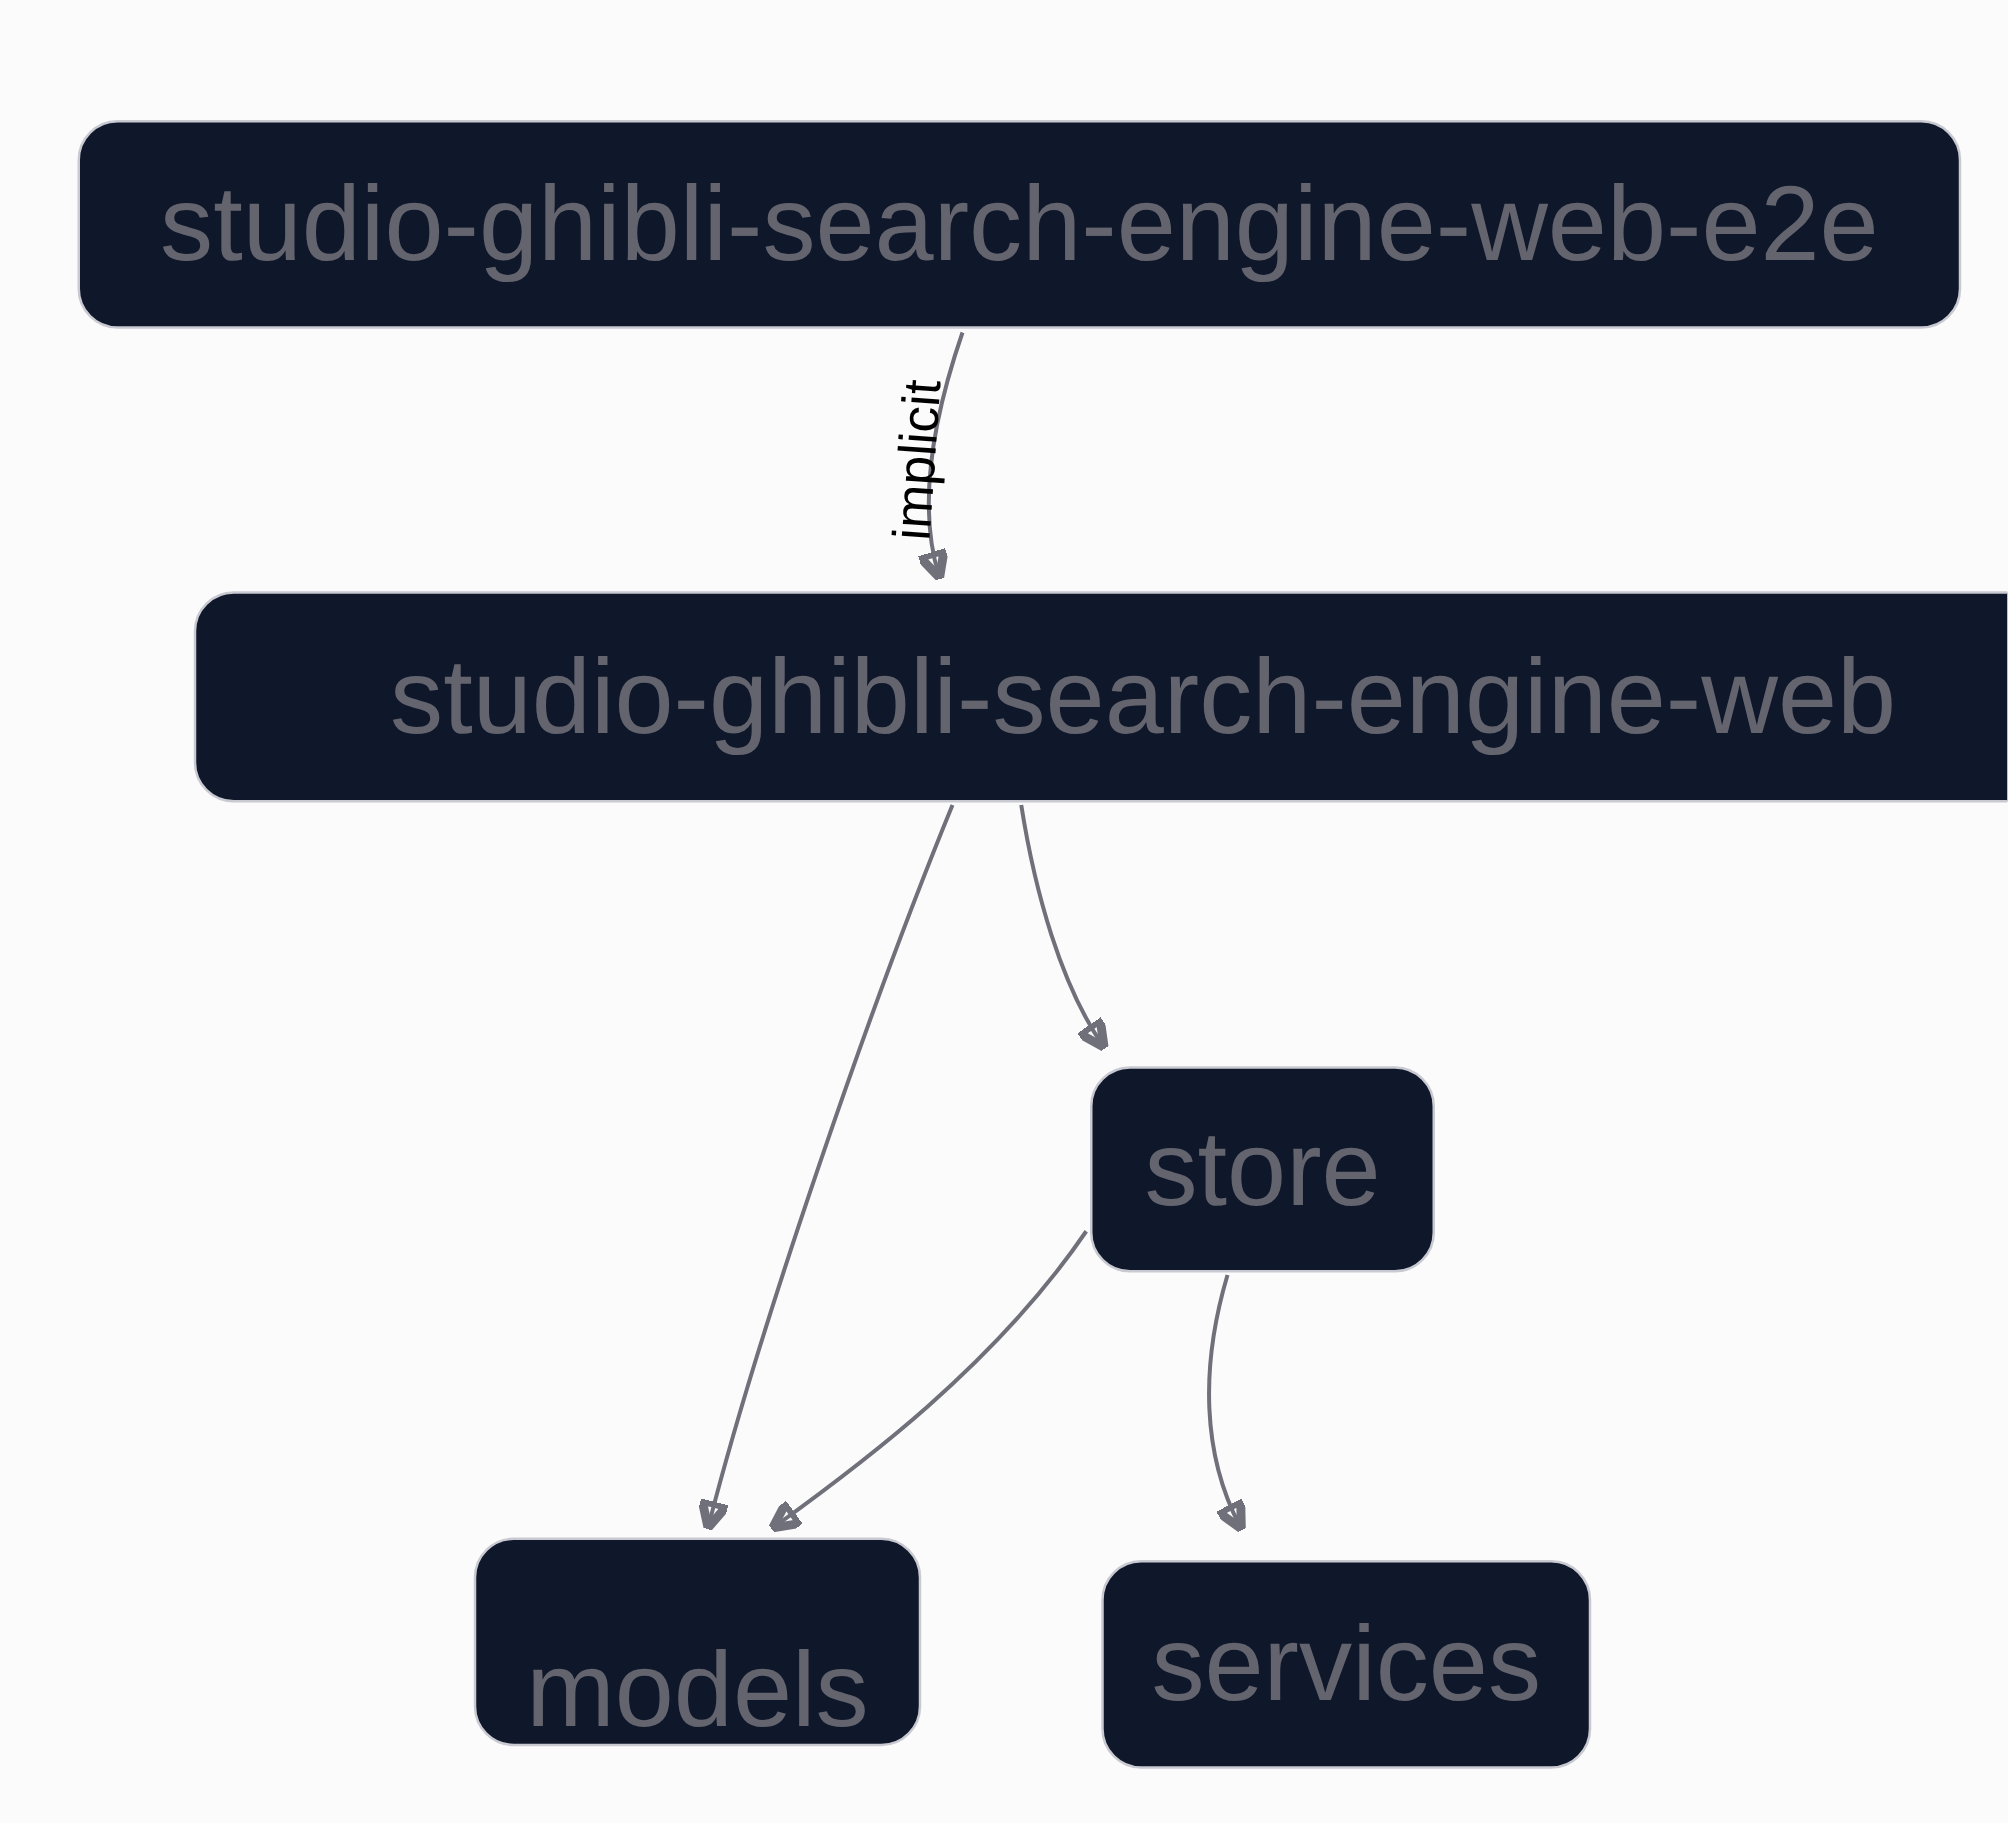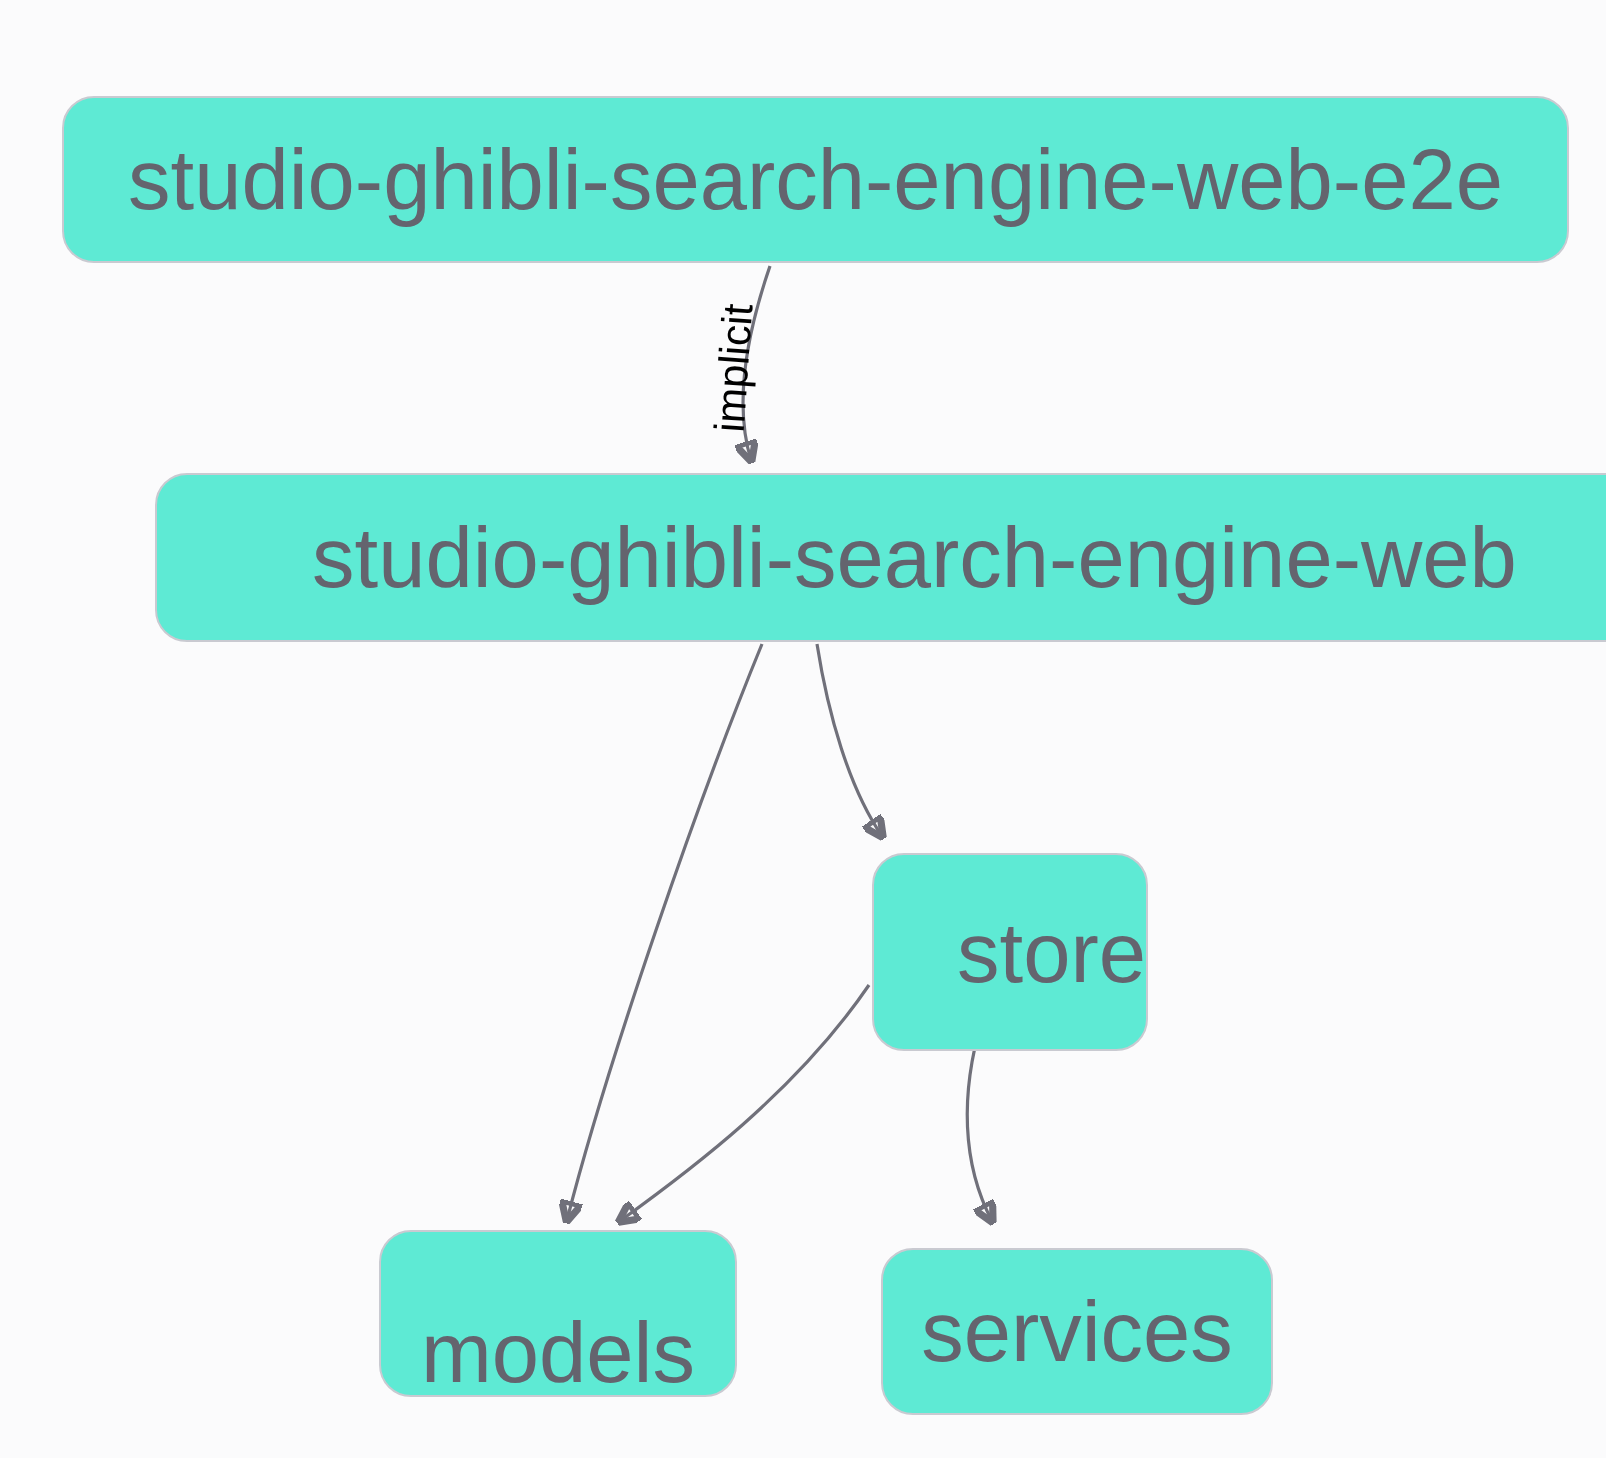--- a/index.html
+++ b/index.html
@@ -23,35 +23,35 @@
     height: 1458px;
   }
   .edges path {
     fill: none;
     stroke: #70707a;
     stroke-width: 3.2;
   }
   .node {
     position: absolute;
     box-sizing: border-box;
-    background: #5eead4;
+    background: #0f172a;
     border: 2.5px solid #c9cad1;
     border-radius: 32px;
     display: flex;
     align-items: center;
     justify-content: center;
     color: #64646e;
     font-size: 85px;
     line-height: 1;
     white-space: nowrap;
     cursor: pointer;
   }
   .node-e2e      { left: 62px;  top: 96px;   width: 1507px; height: 167px; }
   .node-web      { left: 155px; top: 473px;  width: 1519px; height: 169px; }
-  .node-store    { left: 872px; top: 853px;  width: 276px;  height: 198px; justify-content: flex-end; }
+  .node-store    { left: 872px; top: 853px;  width: 276px;  height: 165px; }
   .node-models   { left: 379px; top: 1230px; width: 358px;  height: 167px; align-items: flex-end; }
   .node-services { left: 881px; top: 1248px; width: 392px;  height: 167px; text-align: right; }
   .edge-label {
     position: absolute;
     left: 734px;
     top: 368px;
     transform: translate(-50%, -50%) rotate(-86deg);
     transform-origin: center center;
     font-size: 42px;
     font-weight: 500;

